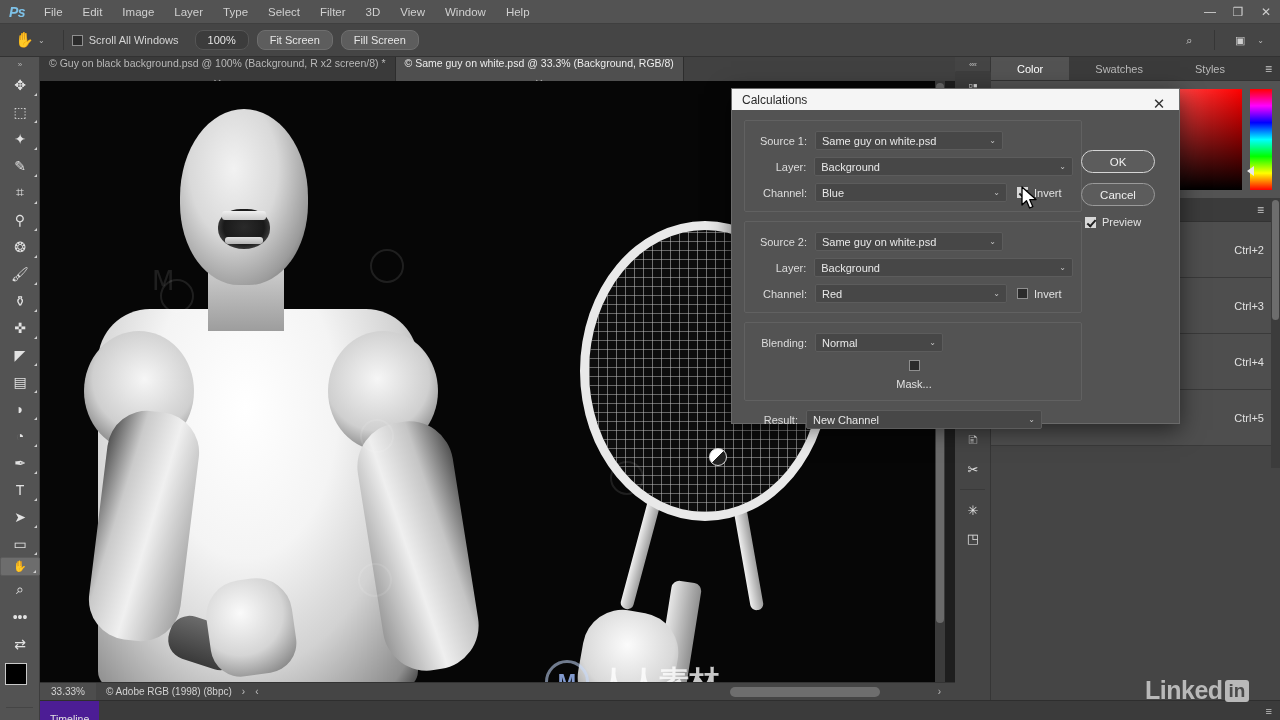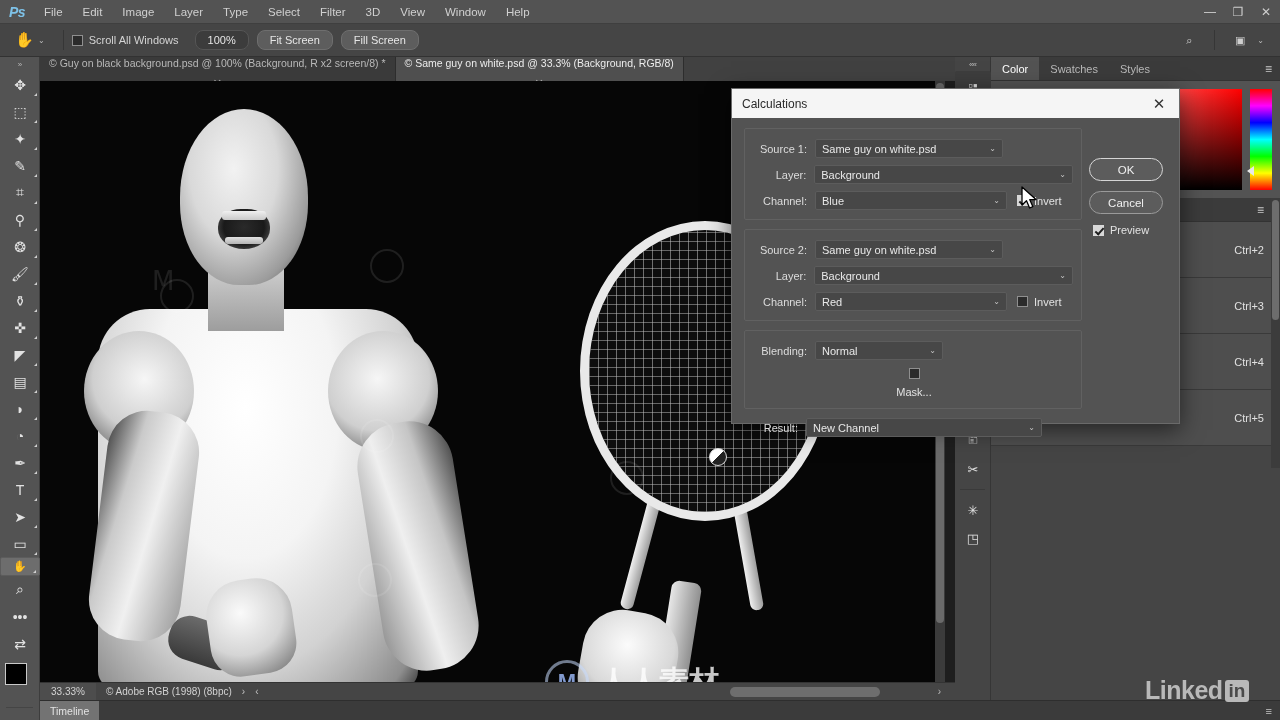--- a/index.html
+++ b/index.html
@@ -229,21 +229,21 @@
   .status-arrow { margin-left: 10px; color: #c0c0c0; font-size: 10px; }
   .hscroll { position: absolute; left: 190px; right: 14px; top: 4px; height: 10px; }
   .hscroll .thumb { position: absolute; left: 500px; width: 150px; height: 10px; background: #6e6e6e; border-radius: 5px; }
   .hscroll .rarrow { position: absolute; right: 0; top: -1px; color: #b9b9b9; font-size: 10px; }
 
   
   .timelinebar {
     position: absolute; left: 40px; top: 700px; width: 1240px; height: 20px;
     background: #3b3b3b; display: flex; align-items: center; border-top: 1px solid #2e2e2e;
   }
-  .tl-tab { background: #737373; height: 20px; line-height: 20px; padding: 0 10px;
+  .tl-tab { background: #4c1d95; height: 20px; line-height: 20px; padding: 8px 10px;
     font-size: 10.5px; color: #e3e3e3; }
   .tl-menu { position: absolute; right: 8px; color: #c5c5c5; font-size: 11px; }
 
   
   .dockstrip {
     position: absolute; left: 955px; top: 57px; width: 36px; height: 643px;
     background: #454545; border-right: 1px solid #363636;
   }
   .dock-top { height: 14px; display: flex; align-items: center; justify-content: center;
     font-size: 8px; color: #bbb; letter-spacing: -1px; }
@@ -256,21 +256,21 @@
 
   
   .rightpanel {
     position: absolute; left: 991px; top: 57px; width: 289px; height: 643px;
     background: #454545;
   }
   .panel-tabs {
     height: 24px; background: #3b3b3b; display: flex; align-items: stretch;
     border-bottom: 1px solid #333;
   }
-  .ptab { padding: 0 11px; display: flex; align-items: center; font-size: 11px; color: #b9b9b9; }
+  .ptab { padding: 0 26px; display: flex; align-items: center; font-size: 11px; color: #b9b9b9; }
   .ptab.active { background: #535353; color: #fff; }
   .panel-menu { margin-left: auto; display: flex; align-items: center; padding: 0 8px;
     color: #c9c9c9; font-size: 12px; }
   .color-body { height: 117px; background: #535353; position: relative; display: flex; padding: 8px; gap: 8px; }
   .color-field { flex: 1; background: linear-gradient(to top, #000, transparent), linear-gradient(to right, #fff, #ff0000); }
   .hue-strip { width: 22px;
     background: linear-gradient(to bottom, #ff0000, #ff00ff, #0000ff, #00ffff, #00ff00, #ffff00, #ff0000); }
   .hue-marker { position: absolute; right: 26px; bottom: 22px; width: 0; height: 0;
     border-top: 5px solid transparent; border-bottom: 5px solid transparent; border-right: 7px solid #e8e8e8; }
   .channels-panel { background: #454545; }
@@ -312,21 +312,21 @@
   .linkedin .in { background: #b9b9b9; color: #4a4a4a; font-size: 19px; font-weight: bold;
     padding: 0px 4px; border-radius: 3px; line-height: 22px; }
 
   
   .dialog {
     position: absolute; left: 731px; top: 88px; width: 449px; height: 336px;
     background: #535353; box-shadow: 0 6px 22px rgba(0,0,0,.55);
     border: 1px solid #6a6a6a;
   }
   .dlg-title {
-    height: 29px; background: #f5f5f5; display: flex; align-items: center;
+    height: 21px; background: #f5f5f5; display: flex; align-items: center;
     padding: 0 10px; font-size: 12px; color: #2b2b2b; position: relative;
   }
   .dlg-close { position: absolute; right: 6px; top: 0; height: 29px; width: 28px;
     display: flex; align-items: center; justify-content: center; font-size: 15px; color: #333; }
   .dlg-body { position: relative; padding: 10px 12px 16px 12px; }
   .fieldset {
     border: 1px solid #616161; border-radius: 2px; padding: 10px 8px 9px 8px;
     margin-bottom: 9px; width: 338px;
   }
   .frow { display: flex; align-items: center; margin-bottom: 7px; }
@@ -336,21 +336,21 @@
     background: #474747; border: 1px solid #5c5c5c; border-radius: 2px;
     height: 19px; display: flex; align-items: center; padding: 0 6px;
     font-size: 11px; color: #e8e8e8; position: relative;
   }
   .sel .car { position: absolute; right: 6px; font-size: 8px; color: #c5c5c5; }
   .sel.w200 { width: 188px; }
   .sel.w256 { width: 262px; }
   .sel.w192 { width: 192px; }
   .inv-wrap { display: flex; align-items: center; gap: 6px; margin-left: 10px; }
   .inv-label { font-size: 11px; color: #e2e2e2; }
-  .dlg-right { position: absolute; right: 2px; top: 40px; width: 88px; }
+  .dlg-right { position: absolute; right: 10px; top: 40px; width: 88px; }
   .dlg-btn {
     width: 74px; height: 23px; border-radius: 12px; border: 1px solid #9a9a9a;
     background: #5c5c5c; color: #f0f0f0; font-size: 11.5px;
     display: flex; align-items: center; justify-content: center; margin-bottom: 10px;
   }
   .dlg-btn.primary { border-color: #d5d5d5; }
   .preview-wrap { display: flex; align-items: center; gap: 6px; margin-top: 4px; margin-left: 4px; }
   .opacity-field {
     background: #474747; border: 1px solid #5c5c5c; width: 44px; height: 19px;
     display: flex; align-items: center; padding: 0 6px; font-size: 11px; color: #eee;

